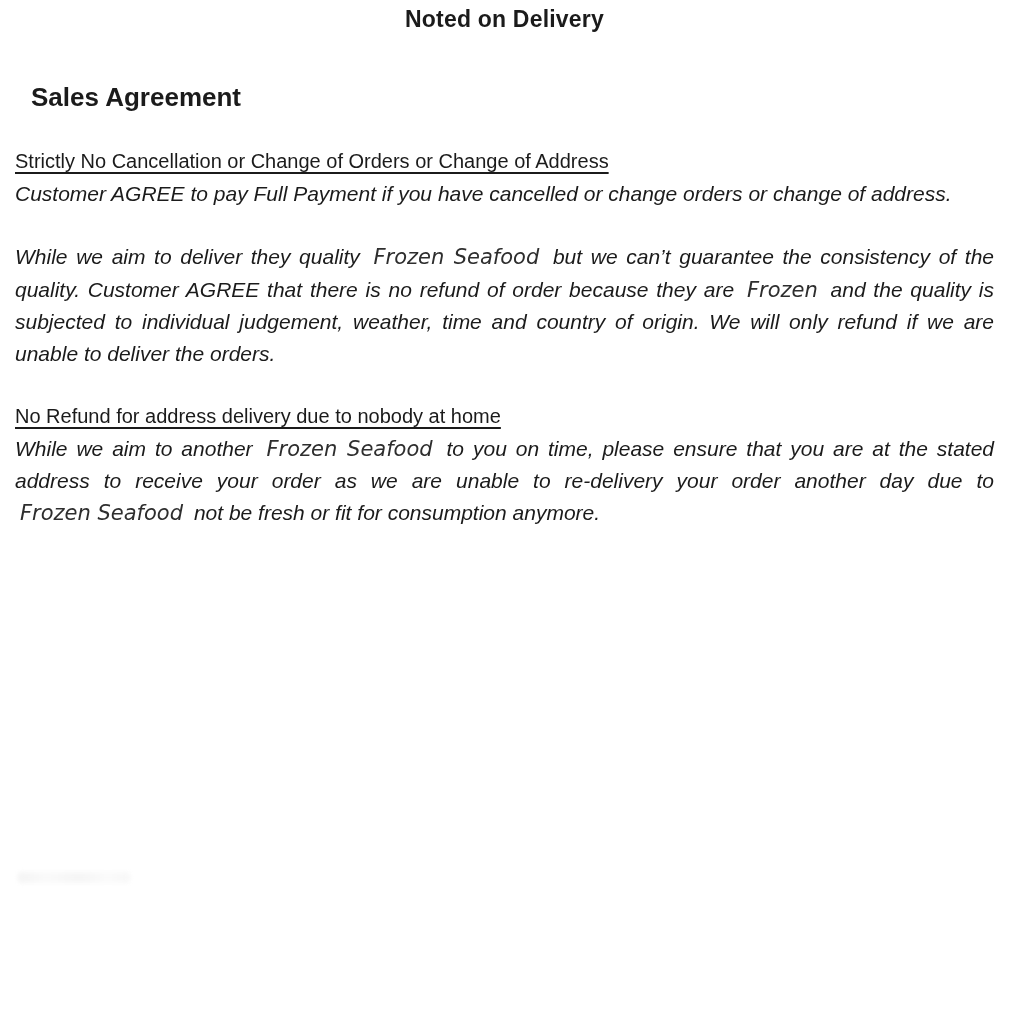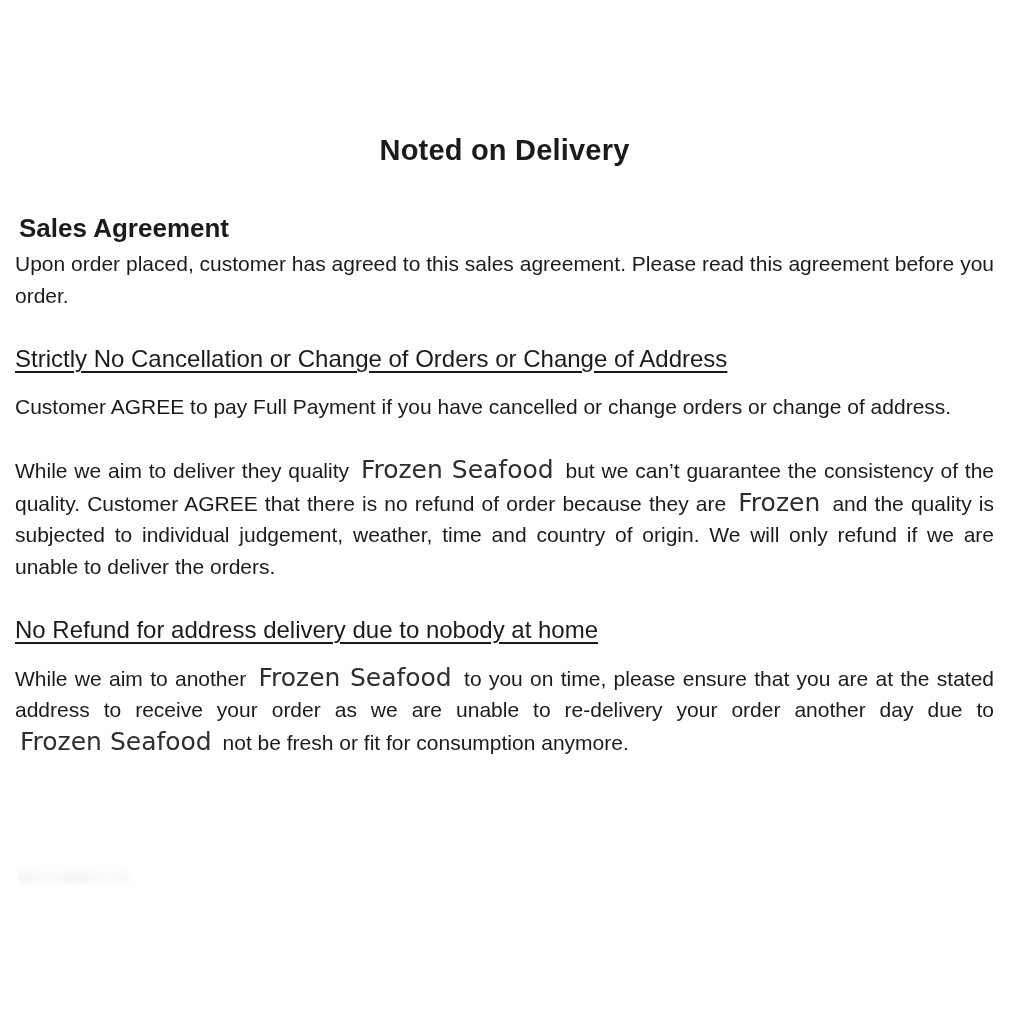--- a/index.html
+++ b/index.html
@@ -13,57 +13,57 @@
     height: 1024px;
     box-sizing: border-box;
     background: #ffffff;
     color: #1b1b1b;
     font-family: "Liberation Sans", sans-serif;
     padding: 0 30px 0 15px;
     overflow: hidden;
   }
   .doc-title {
     margin: 0;
-    padding-top: 131px;
-    font-size: 29px;
+    font-size: 23px;
     line-height: 38px;
     font-weight: 700;
     text-align: center;
     letter-spacing: 0.2px;
   }
   .doc-subtitle {
-    margin: 42px 0 0 4px;
+    margin: 42px 0 0 16px;
     font-size: 26px;
     line-height: 34px;
     font-weight: 700;
   }
   p.body {
     margin: 3px 0 0 0;
     font-size: 21px;
     line-height: 31.5px;
     text-align: justify;
     text-justify: inter-word;
   }
   .sec {
     margin-top: 32px;
   }
   .sec-heading {
-    font-size: 24px;
+    font-size: 20px;
     line-height: 31.5px;
     font-weight: 400;
     text-decoration: underline;
     text-decoration-thickness: 2px;
     text-underline-offset: 4px;
   }
   .sec p.body {
-    margin-top: 16px;
+    margin-top: 0;
+    font-style: italic;
   }
   .insert {
     font-family: "DejaVu Sans", sans-serif;
-    font-size: 25px;
+    font-size: 21px;
     color: #2e2e2e;
     white-space: nowrap;
     padding: 0 5px;
   }
   .ghost-remnant {
     position: absolute;
     left: 18px;
     top: 872px;
     width: 112px;
     height: 11px;
@@ -75,21 +75,20 @@
 </style>
 </head>
 <body>
 
 <div class="page">
 
   <h1 class="doc-title">Noted on Delivery</h1>
 
   <h2 class="doc-subtitle">Sales Agreement</h2>
 
-  <p class="body">Upon order placed, customer has agreed to this sales agreement. Please read this agreement before you order.</p>
 
   <section class="sec">
     <div class="sec-heading">Strictly No Cancellation or Change of Orders or Change of Address</div>
     <p class="body"><span>Customer AGREE to pay Full Payment if you have cancelled or change orders or change of address.</span></p>
   </section>
 
   <section class="sec">
     <p class="body">
       <span>While we aim to deliver they quality</span>
       <span class="insert">Frozen Seafood</span>

